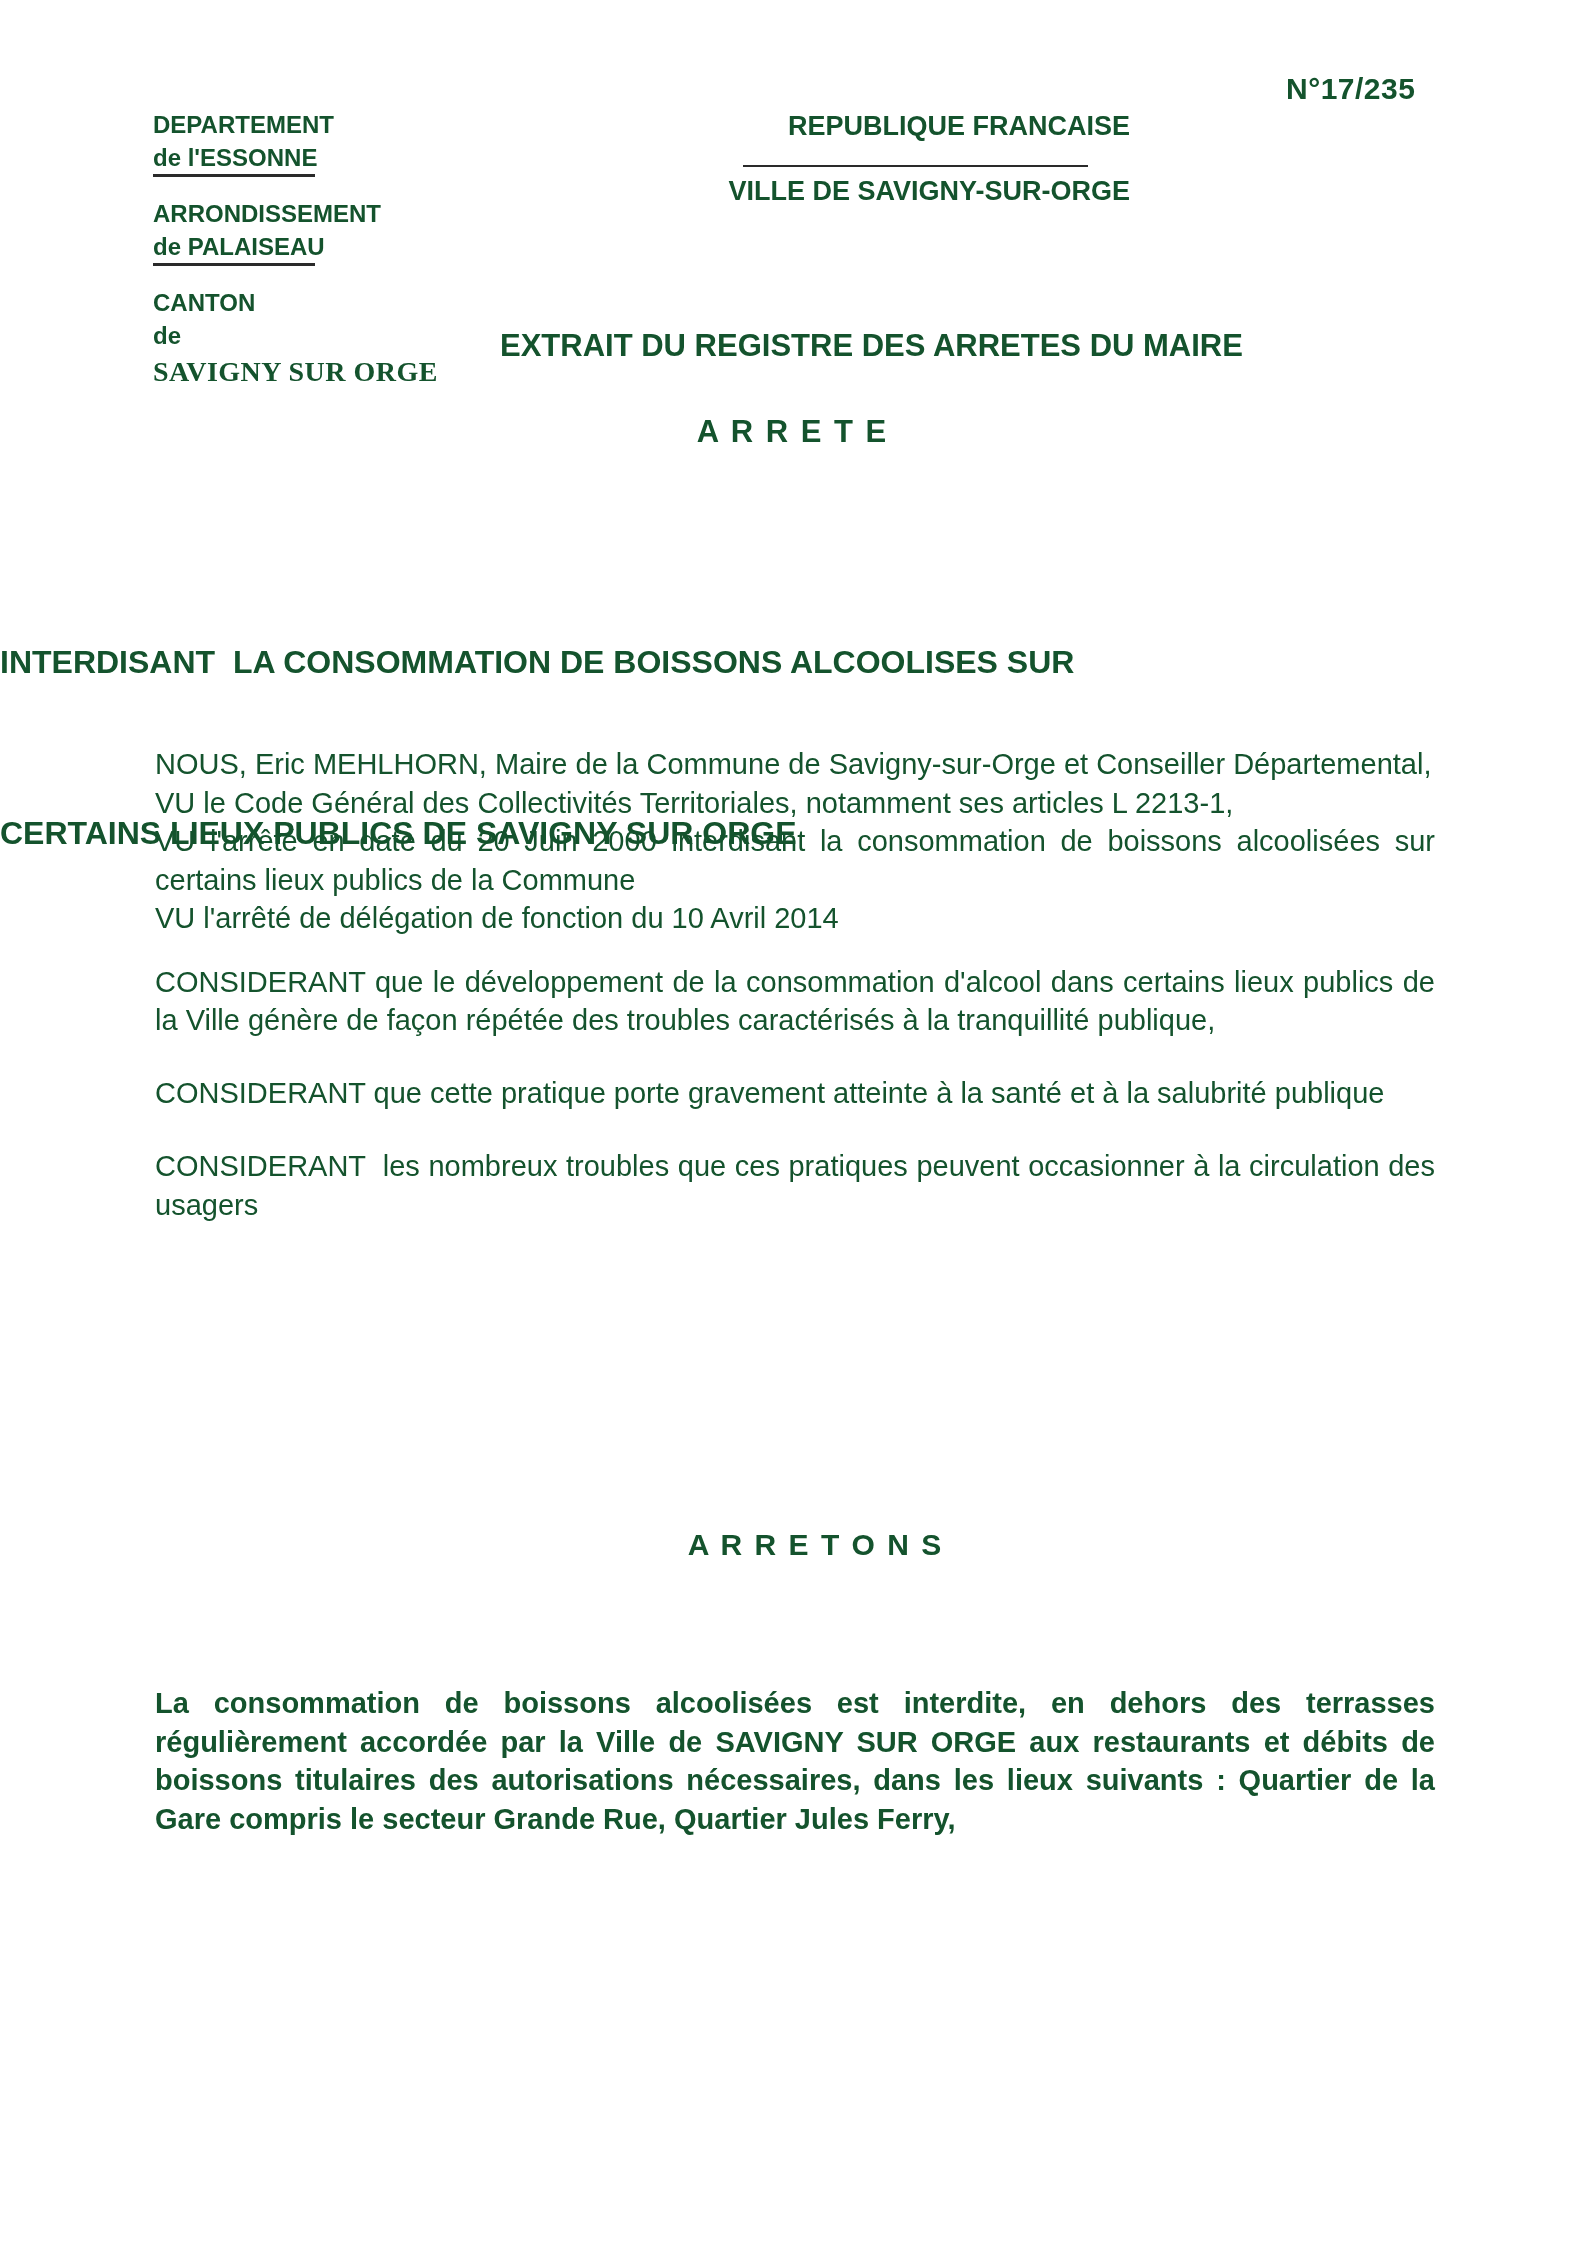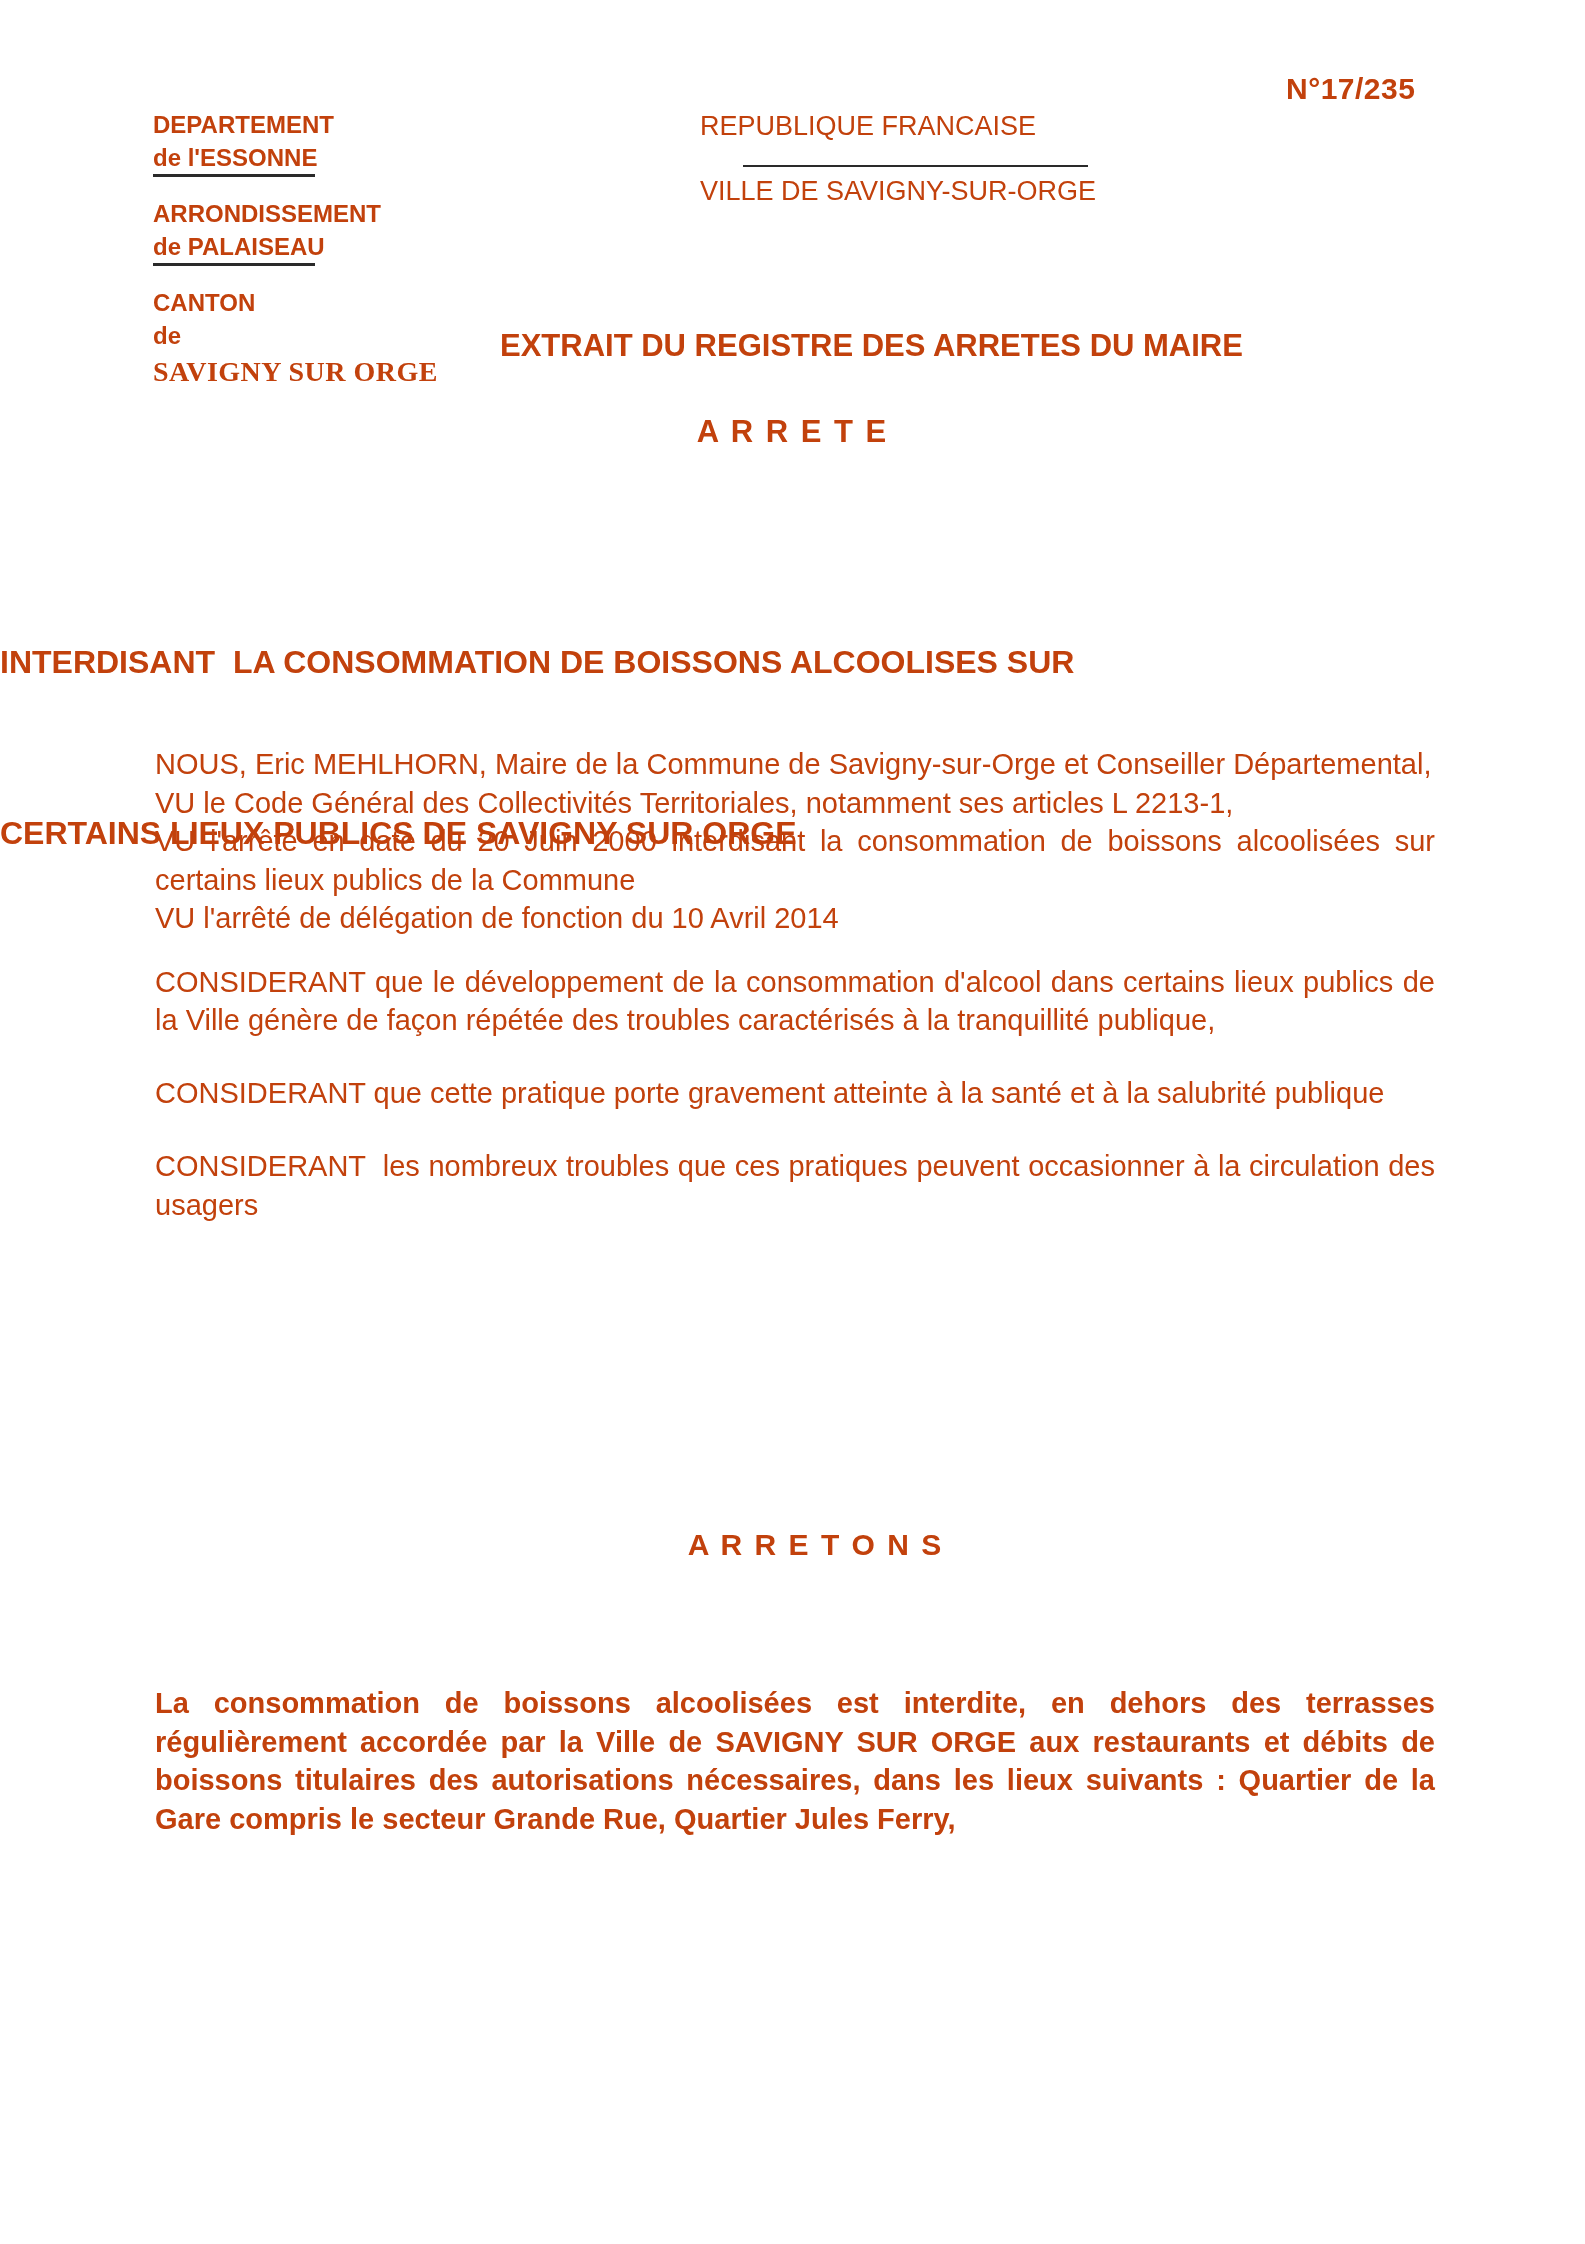--- a/index.html
+++ b/index.html
@@ -7,21 +7,21 @@
     padding: 0;
     background: #e8e8e8;
   }
   .page {
     position: relative;
     width: 1585px;
     height: 2244px;
     margin: 0 auto;
     background: #ffffff;
     font-family: "Liberation Sans", sans-serif;
-    color: #c2410c;
+    color: #14532d;
     overflow: hidden;
   }
   .doc-number {
     position: absolute;
     left: 1286px;
     top: 72px;
     font-size: 30px;
     font-weight: bold;
     letter-spacing: 0.5px;
   }
@@ -49,23 +49,23 @@
     letter-spacing: 0.5px;
     margin-top: 3px;
     font-family: Liberation Serif, serif;
   }
   
   .center-head {
     position: absolute;
     left: 700px;
     top: 110px;
     width: 430px;
-    text-align: left;
+    text-align: right;
     font-size: 27px;
-    font-weight: normal;
+    font-weight: bold;
     line-height: 33px;
   }
   .center-head .rule {
     width: 345px;
     border: 0;
     border-top: 2px solid #2a2a2a;
     margin: 22px auto 8px auto;
   }
   
   .extrait {

